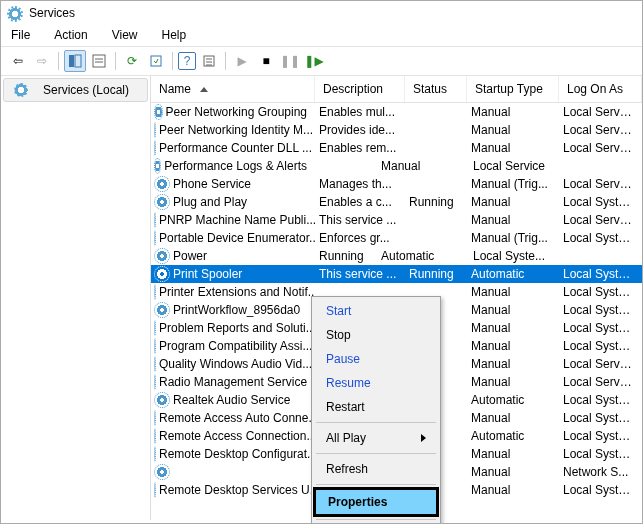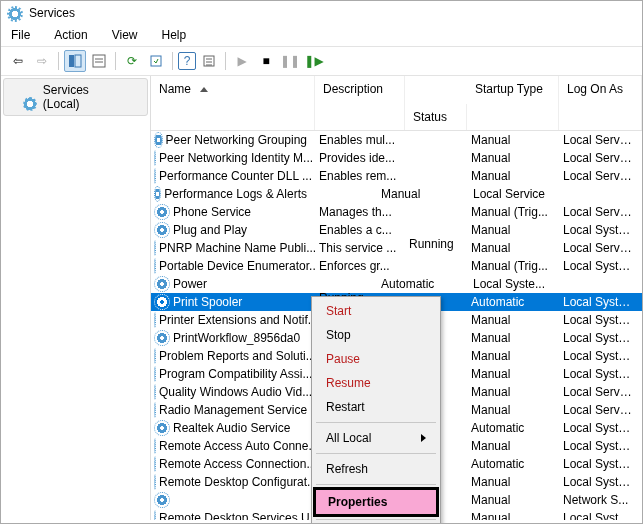--- a/index.html
+++ b/index.html
@@ -59,22 +59,22 @@
   display:flex;
   height: calc(100% - 78px);
 }
 .left-pane {
   width: 150px;
   border-right: 1px solid #ddd;
 }
 .left-tab {
   display:flex;
   align-items:flex-end;
-  gap:6px;
-  padding:4px 19px;
+  gap:15px;
+  padding:4px 10px;
   background:#f2f2f2;
   border:1px solid #d8d8d8;
   border-radius:3px;
   margin:2px;
 }
 .list-pane {
   flex:1;
   overflow:hidden;
 }
 .header-row {
@@ -84,21 +84,21 @@
   color:#000;
   background:#fff;
 }
 .header-row .hcell {
   padding:6px 8px;
   border-right:1px solid #eee;
   position:relative;
 }
 .col-name{width:164px;}
 .col-desc{width:90px;}
-.col-status{width:62px;margin-top:28px;}
+.col-status{width:62px;}
 .col-startup{width:92px;}
 .col-logon{flex:1;}
 .sort-caret{
   display:inline-block;
   width:0;height:0;
   border-left:4px solid transparent;
   border-right:4px solid transparent;
   border-bottom:5px solid #555;
   margin-left:6px;
   vertical-align:middle;
@@ -155,27 +155,27 @@
   padding:2px;
   z-index:10;
 }
 .cm-item {
   padding:5px 12px;
   font-size:12px;
   display:flex;
   justify-content:space-between;
   align-items:center;
 }
-.cm-item.disabled{ color:#b91c1c; }
+.cm-item.disabled{ color:#1d4ed8; }
 .cm-sep{ height:1px; background:#c8c8c8; margin:3px 2px; }
 .cm-item.hl{
   border:3px solid #000;
   font-weight:bold;
   margin:-1px;
-  background:#f9a8d4;
+  background:#7dd3fc;
 }
 .arrow-r{
   width:0;height:0;
   border-top:4px solid transparent;
   border-bottom:4px solid transparent;
   border-left:5px solid #000;
 }
 </style>
 </head>
 <body>
@@ -475,21 +475,21 @@
 </div>
 
 <div class="context-menu">
   <div class="cm-item disabled">Start</div>
   <div class="cm-item">Stop</div>
   <div class="cm-item disabled">Pause</div>
   <div class="cm-item disabled">Resume</div>
   <div class="cm-item">Restart</div>
   <div class="cm-sep"></div>
   <div class="cm-item">
-    <span>All Local</span>
+    <span>All Play</span>
     <span class="arrow-r"></span>
   </div>
   <div class="cm-sep"></div>
   <div class="cm-item">Refresh</div>
   <div class="cm-sep"></div>
   <div class="cm-item hl">Properties</div>
   <div class="cm-sep"></div>
   <div class="cm-item">Help</div>
 </div>
 

